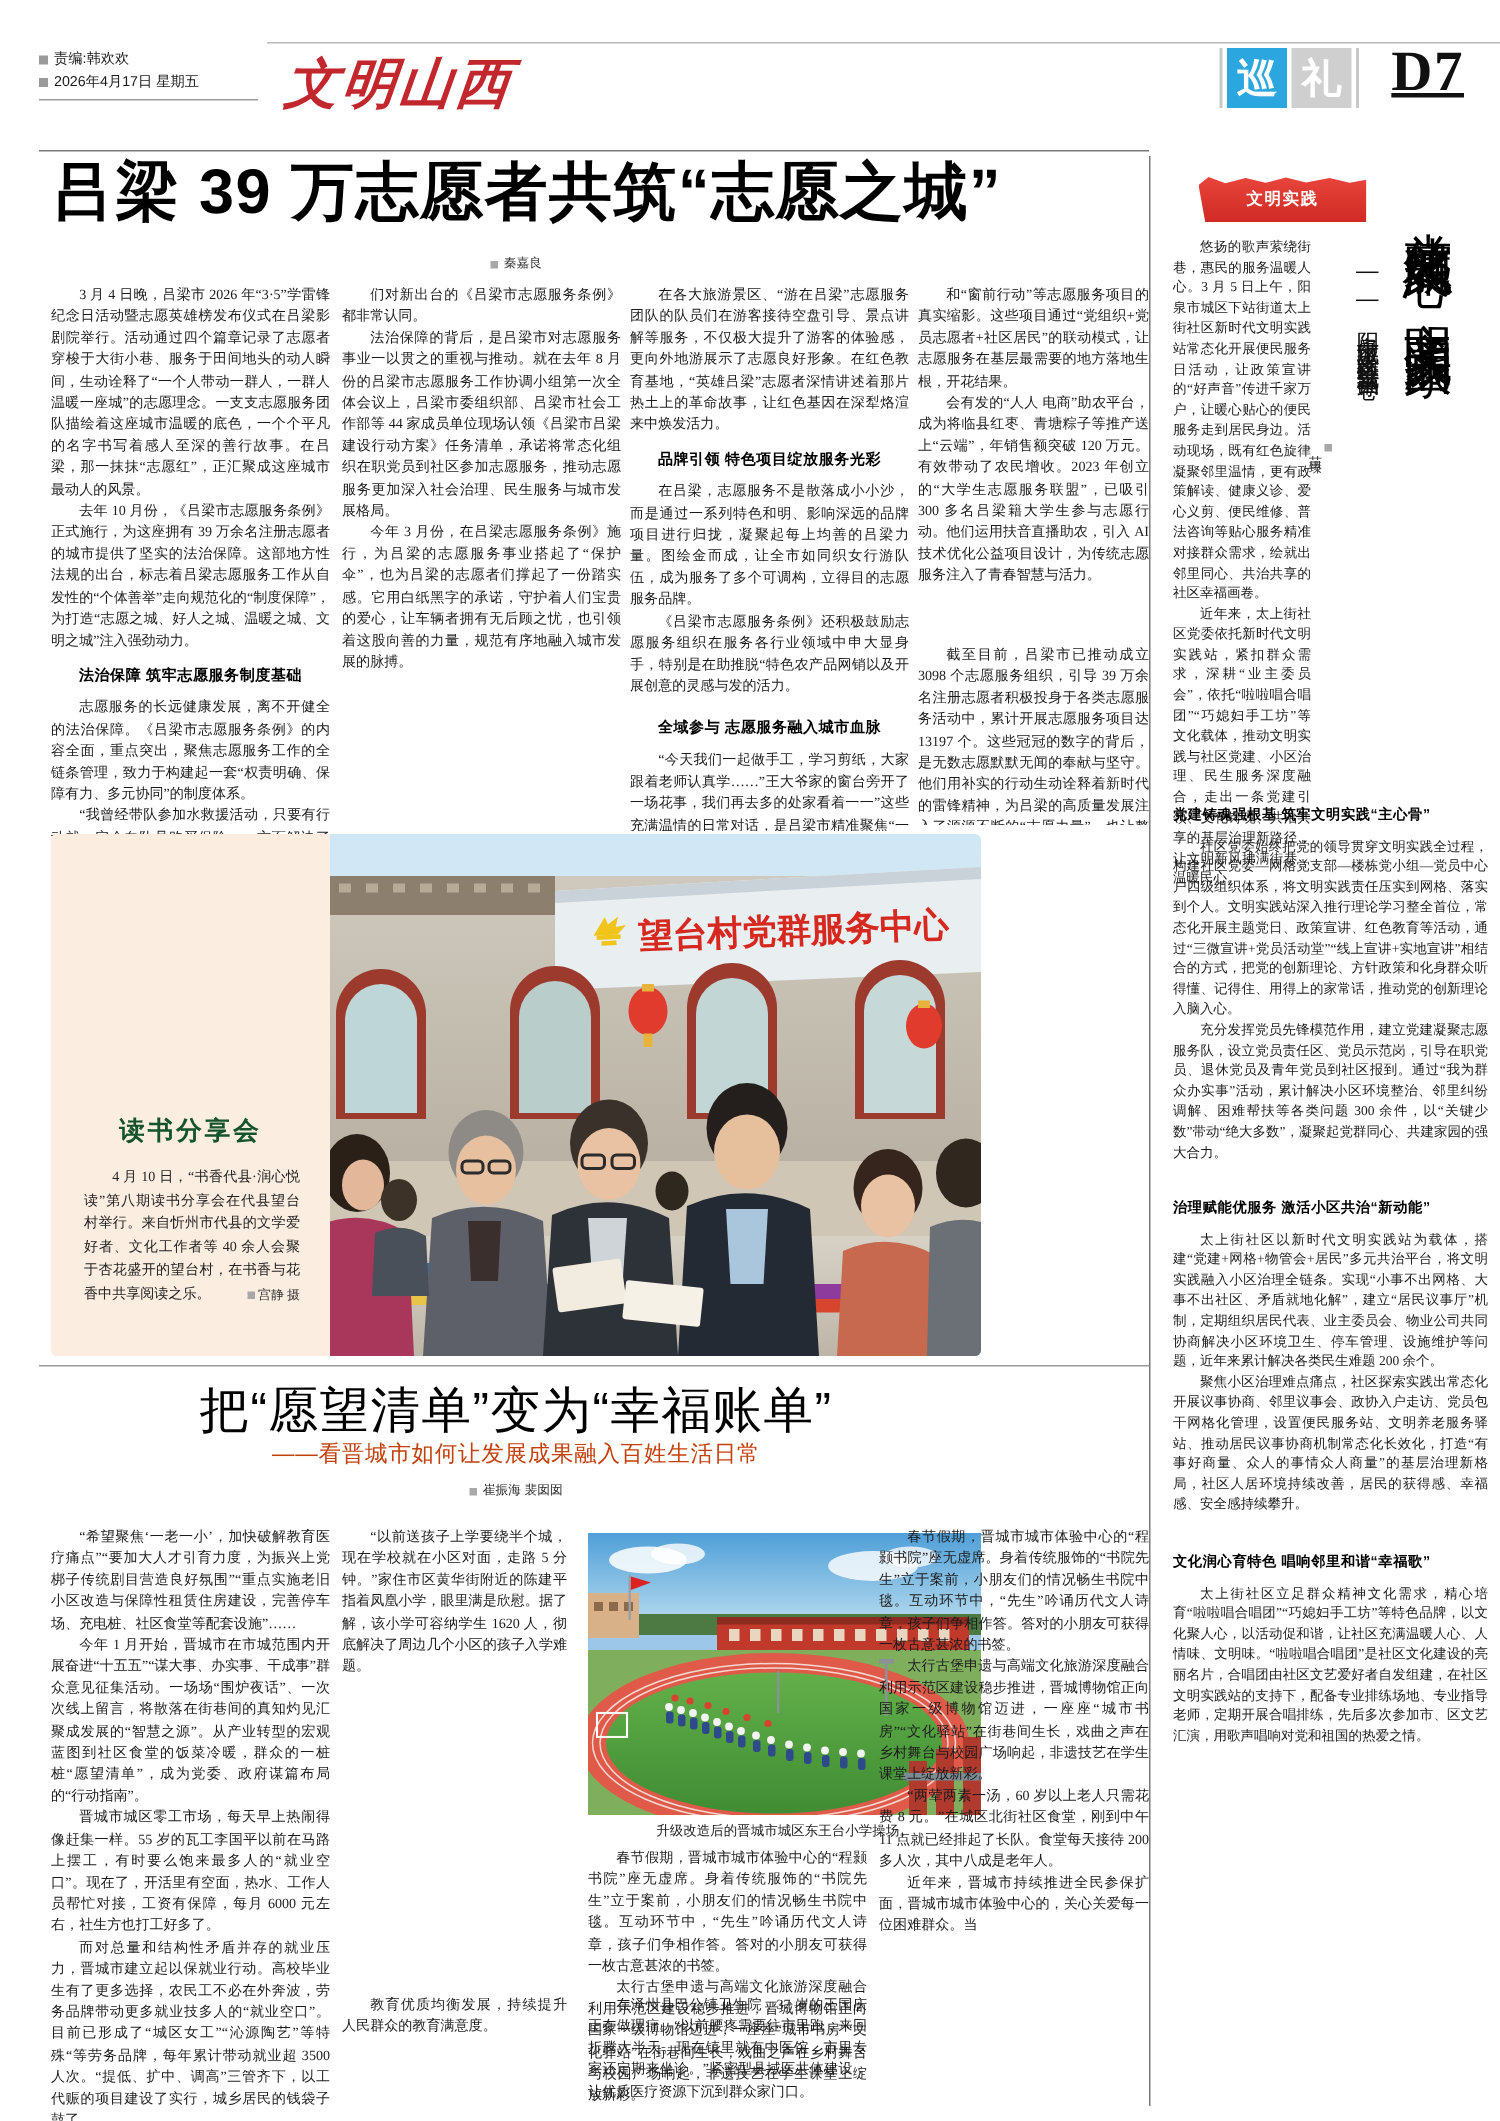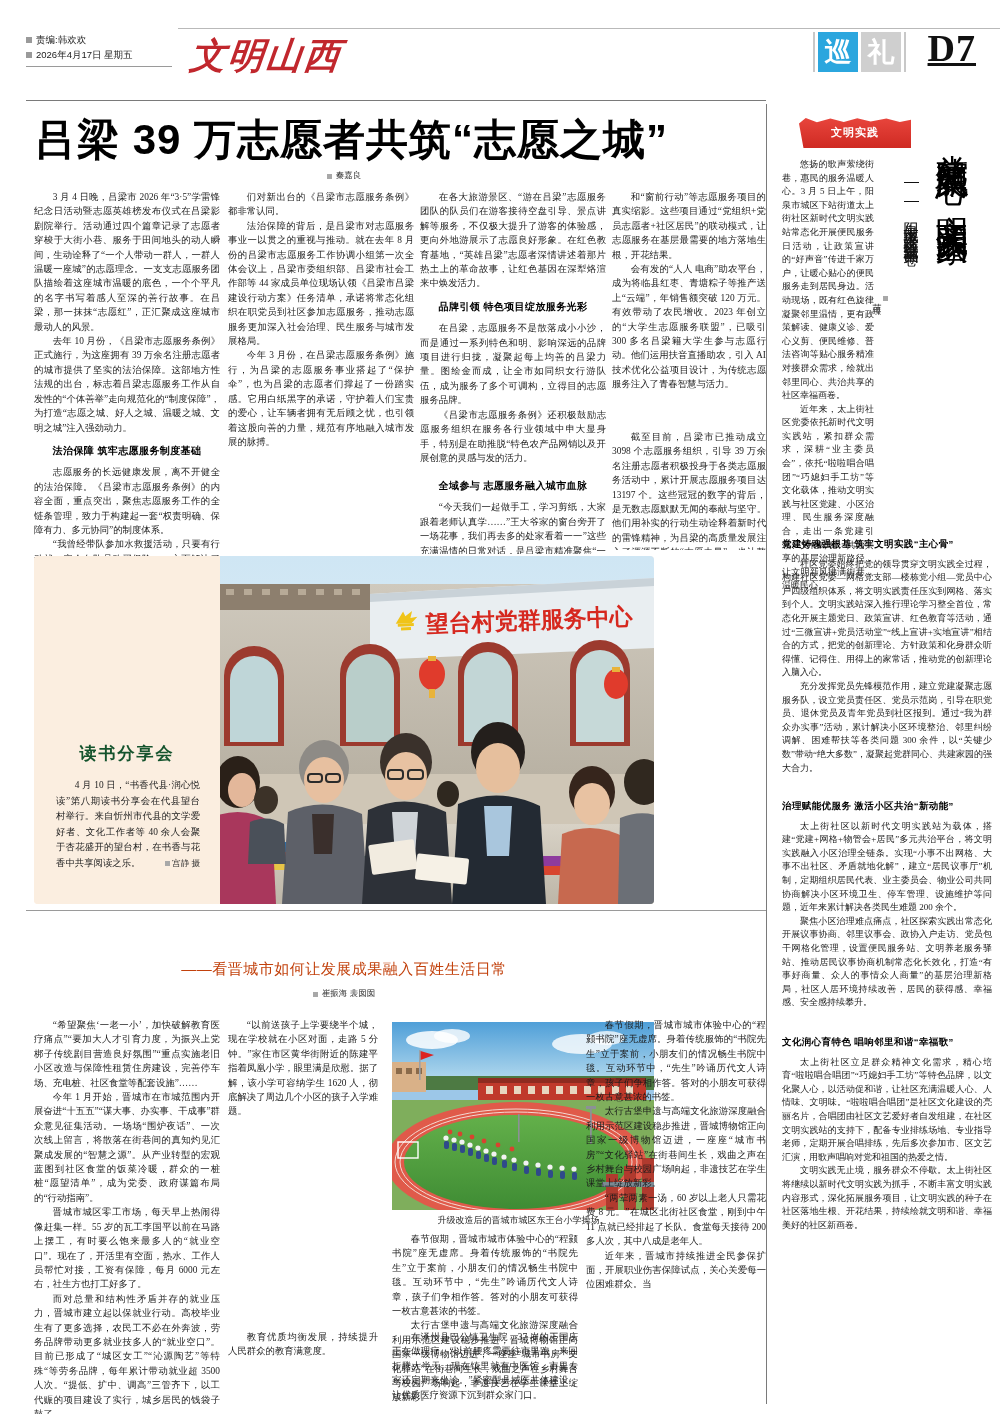--- a/index.html
+++ b/index.html
@@ -35,21 +35,21 @@
   .mh-logo .c2{background:#cfcfcf;color:#fff;}
   .mh-page{position:absolute;right:24px;top:26px;font-size:38px;font-weight:700;letter-spacing:1px;
       font-family:"Liberation Serif","DejaVu Serif",serif;text-decoration:underline;}
 
   
   .vrule{position:absolute;background:#7a7a7a;width:1px;}
   .hrule{position:absolute;background:#7a7a7a;height:1px;}
 
   
   .hl1{
-    position:absolute;left:34px;top:112px;width:620px;
+    position:absolute;left:34px;top:100px;width:620px;
     font-family:"Liberation Sans","DejaVu Sans",sans-serif;
     font-size:42px;font-weight:700;letter-spacing:1px;
     color:#000;white-space:nowrap;
   }
   .byline{
     font-family:"Liberation Sans","DejaVu Sans",sans-serif;
     font-size:8.5px;color:#2b2b2b;display:flex;align-items:center;justify-content:center;gap:4px;
   }
   .byline .sq{background:#a8a8a8;width:5px;height:5px;}
   .by1{position:absolute;left:34px;top:170px;width:620px;}
@@ -331,20 +331,21 @@
 
         <g>
           <rect x="150" y="286" width="46" height="30" rx="2" fill="#f2ece0" transform="rotate(-8 173 301)"></rect>
           <rect x="196" y="300" width="52" height="26" rx="2" fill="#f6f1e6" transform="rotate(6 222 313)"></rect>
         </g>
       </svg>
     </div>
   </div>
 
   <div class="hrule" style="left:26px;top:910px;width:740px;background:#9a9a9a;"></div>
+  <div class="hl2">把“愿望清单”变为“幸福账单”</div>
   <div class="hl2sub">——看晋城市如何让发展成果融入百姓生活日常</div>
   <div class="byline by2">
     <span class="sq"></span>
     <span>崔振海 裴囡囡</span>
   </div>
 
   <div class="col" style="left:34px;top:1018px;width:186px;height:380px;">
     <p>“希望聚焦‘一老一小’，加快破解教育医疗痛点”“要加大人才引育力度，为振兴上党梆子传统剧目营造良好氛围”“重点实施老旧小区改造与保障性租赁住房建设，完善停车场、充电桩、社区食堂等配套设施”……</p>
     <p>今年 1 月开始，晋城市在市城范围内开展奋进“十五五”“谋大事、办实事、干成事”群众意见征集活动。一场场“围炉夜话”、一次次线上留言，将散落在街巷间的真知灼见汇聚成发展的“智慧之源”。从产业转型的宏观蓝图到社区食堂的饭菜冷暖，群众的一桩桩“愿望清单”，成为党委、政府谋篇布局的“行动指南”。</p>
     <p>晋城市城区零工市场，每天早上热闹得像赶集一样。55 岁的瓦工李国平以前在马路上摆工，有时要么饱来最多人的“就业空口”。现在了，开活里有空面，热水、工作人员帮忙对接，工资有保障，每月 6000 元左右，社生方也打工好多了。</p>
@@ -471,21 +472,21 @@
     <p>春节假期，晋城市城市体验中心的“程颢书院”座无虚席。身着传统服饰的“书院先生”立于案前，小朋友们的情况畅生书院中毯。互动环节中，“先生”吟诵历代文人诗章，孩子们争相作答。答对的小朋友可获得一枚古意甚浓的书签。</p>
     <p>太行古堡申遗与高端文化旅游深度融合利用示范区建设稳步推进，晋城博物馆正向国家一级博物馆迈进，一座座“城市书房”“文化驿站”在街巷间生长，戏曲之声在乡村舞台与校园广场响起，非遗技艺在学生课堂上绽放新彩。</p>
   </div>
 
   <div class="col" style="left:392px;top:1018px;width:0;height:0;overflow:hidden;"></div>
 
   <div class="col" style="left:586px;top:1018px;width:180px;height:380px;">
     <p>春节假期，晋城市城市体验中心的“程颢书院”座无虚席。身着传统服饰的“书院先生”立于案前，小朋友们的情况畅生书院中毯。互动环节中，“先生”吟诵历代文人诗章，孩子们争相作答。答对的小朋友可获得一枚古意甚浓的书签。</p>
     <p>太行古堡申遗与高端文化旅游深度融合利用示范区建设稳步推进，晋城博物馆正向国家一级博物馆迈进，一座座“城市书房”“文化驿站”在街巷间生长，戏曲之声在乡村舞台与校园广场响起，非遗技艺在学生课堂上绽放新彩。</p>
     <p>“两荤两素一汤，60 岁以上老人只需花费 8 元。”在城区北街社区食堂，刚到中午 11 点就已经排起了长队。食堂每天接待 200 多人次，其中八成是老年人。</p>
-    <p>近年来，晋城市持续推进全民参保扩面，开展职业伤害保障试点，关心关爱每一位困难群众。当</p>
+    <p>近年来，晋城市持续推进全民参保扩面，晋城市城市体验中心的，关心关爱每一位困难群众。当</p>
   </div>
 
   <div class="col" style="left:228px;top:1330px;width:150px;height:70px;overflow:hidden;">
     <p>教育优质均衡发展，持续提升人民群众的教育满意度。</p>
   </div>
 
   <div class="col" style="left:392px;top:1330px;width:186px;height:70px;overflow:hidden;">
     <p>在泽州县巴公镇卫生院，37 岁的王国庆正在做理疗。“以前腰疼需要往市里跑，来回折腾大半天。现在镇里就有中医馆，市里专家还定期来坐诊。”紧密型县域医共体建设，让优质医疗资源下沉到群众家门口。</p>
   </div>
 
@@ -514,16 +515,15 @@
 
   <div class="col" style="left:782px;top:790px;width:210px;height:228px;font-size:9px;line-height:13.6px;">
     <div class="sub" style="text-align:left;font-size:9.5px;">治理赋能优服务 激活小区共治“新动能”</div>
     <p>太上街社区以新时代文明实践站为载体，搭建“党建+网格+物管会+居民”多元共治平台，将文明实践融入小区治理全链条。实现“小事不出网格、大事不出社区、矛盾就地化解”，建立“居民议事厅”机制，定期组织居民代表、业主委员会、物业公司共同协商解决小区环境卫生、停车管理、设施维护等问题，近年来累计解决各类民生难题 200 余个。</p>
     <p>聚焦小区治理难点痛点，社区探索实践出常态化开展议事协商、邻里议事会、政协入户走访、党员包干网格化管理，设置便民服务站、文明养老服务驿站、推动居民议事协商机制常态化长效化，打造“有事好商量、众人的事情众人商量”的基层治理新格局，社区人居环境持续改善，居民的获得感、幸福感、安全感持续攀升。</p>
   </div>
 
   <div class="col" style="left:782px;top:1026px;width:210px;height:374px;font-size:9px;line-height:13.6px;">
     <div class="sub" style="text-align:left;font-size:9.5px;">文化润心育特色 唱响邻里和谐“幸福歌”</div>
     <p>太上街社区立足群众精神文化需求，精心培育“啦啦唱合唱团”“巧媳妇手工坊”等特色品牌，以文化聚人心，以活动促和谐，让社区充满温暖人心、人情味、文明味。“啦啦唱合唱团”是社区文化建设的亮丽名片，合唱团由社区文艺爱好者自发组建，在社区文明实践站的支持下，配备专业排练场地、专业指导老师，定期开展合唱排练，先后多次参加市、区文艺汇演，用歌声唱响对党和祖国的热爱之情。</p>
-    <p>文明实践无止境，服务群众不停歇。太上街社区将继续以新时代文明实践为抓手，不断丰富文明实践内容形式，深化拓展服务项目，让文明实践的种子在社区落地生根、开花结果，持续绘就文明和谐、幸福美好的社区新画卷。</p>
   </div>
 
 </div>
 
 </body></html>

